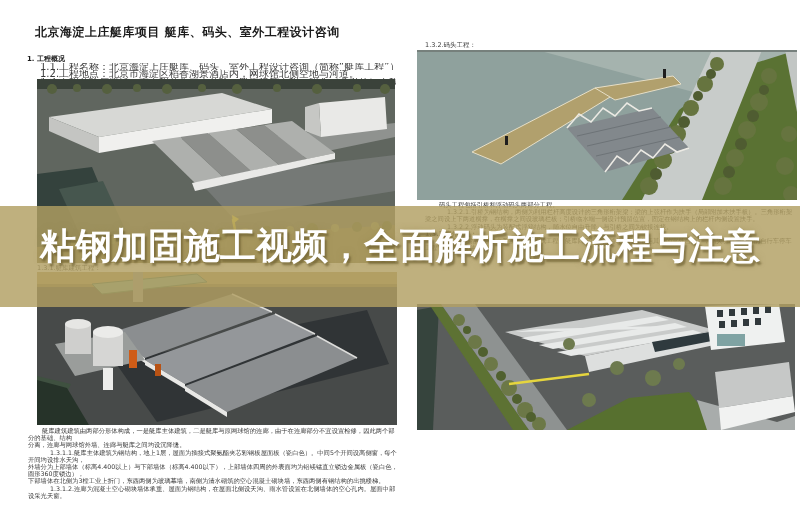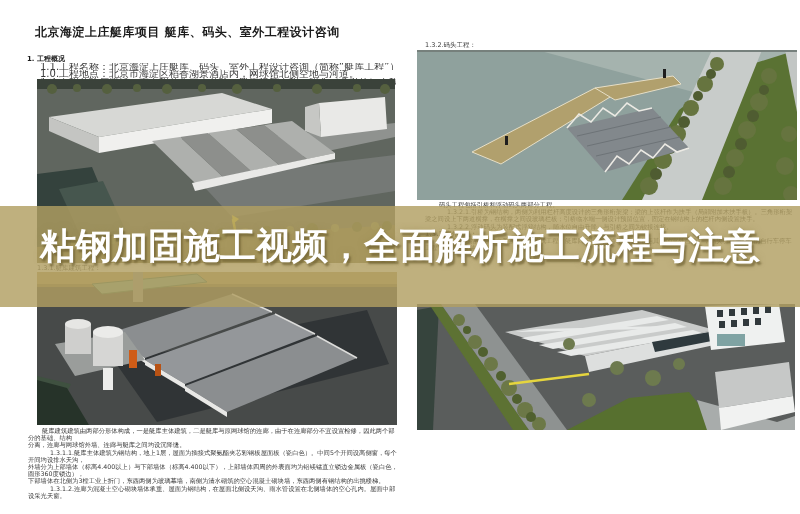--- a/index.html
+++ b/index.html
@@ -31,21 +31,21 @@
 <body>
 
 <div class="stage">
 
   <div class="abs doc-title under" style="left:35px;top:24px;width:292px;">北京海淀上庄艇库项目 艇库、码头、室外工程设计咨询</div>
 
   <div class="abs sec-head under" style="left:27px;top:54px;">1.  工程概况</div>
 
   <div class="abs tiny under" style="left:40px;top:63px;width:356px;">
       <div class="tline">1.1.工程名称：北京海淀上庄艇库、码头、室外工程设计咨询（简称“艇库工程”）</div>
-      <div class="tline">1.0.工程地点：北京市海淀区稻香湖景酒店内，网球馆北侧空地与河道。</div>
+      <div class="tline">1.2.工程地点：北京市海淀区稻香湖景酒店内，网球馆北侧空地与河道。</div>
       <div class="tline">1.3.工程分项与概述：本工程分为三大分项：艇库建筑工程、码头（含引桥）工程和室外工程。各分项具体如下：</div>
     </div>
 
   <div class="abs img-frame under" style="left:37px;top:79px;width:358px;height:184px;">
     <svg viewBox="0 0 358 184" preserveAspectRatio="none">
       <rect width="358" height="184" fill="#60665f"></rect>
       <rect width="358" height="10" fill="#3a423a"></rect>
       <g fill="#55603f">
         <circle cx="15" cy="10" r="5"></circle>
           <circle cx="40" cy="9" r="4"></circle>

